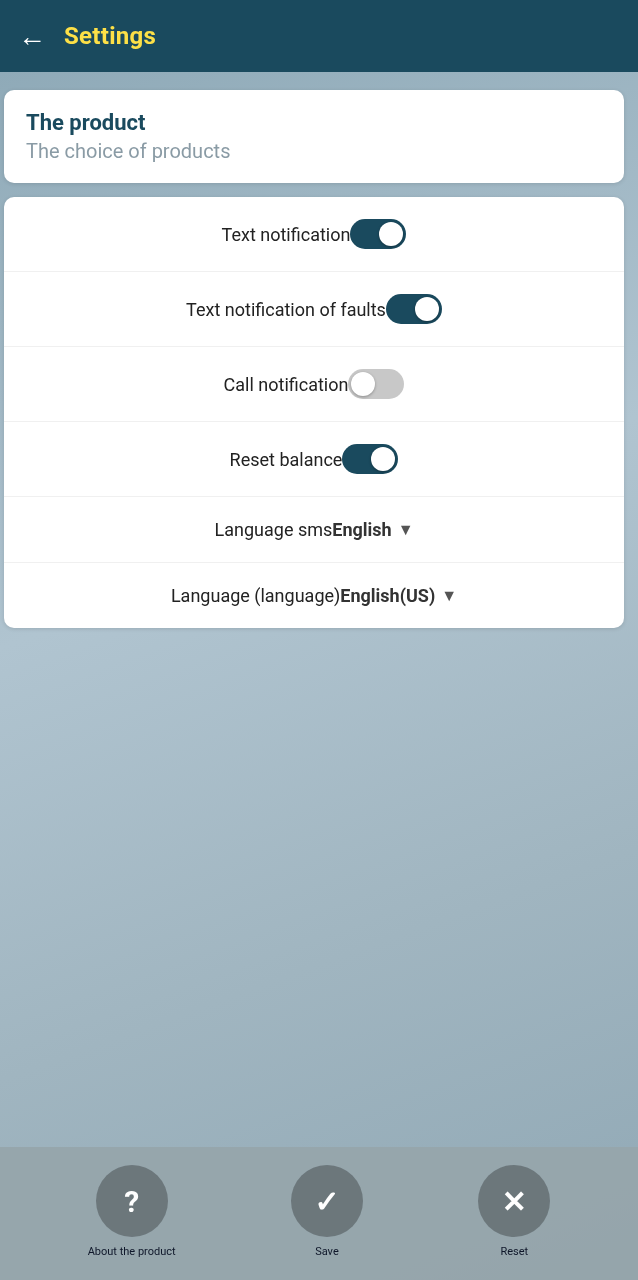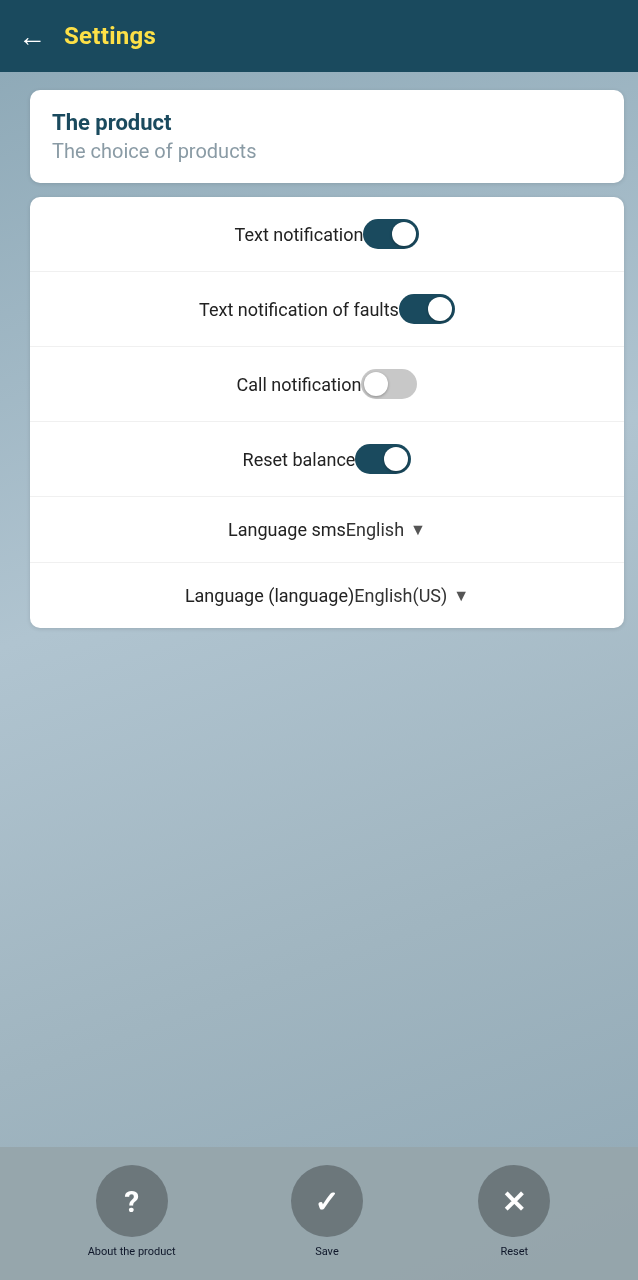--- a/index.html
+++ b/index.html
@@ -30,21 +30,21 @@
     .header-title {
       color: #fde047;
       font-size: 24px;
       font-weight: bold;
       letter-spacing: 0.3px;
     }
 
     
     .bg-area {
       background: linear-gradient(160deg, #8faab8 0%, #b0c4d0 40%, #a0b5c0 70%, #90a8b5 100%);
-      padding: 18px 14px 18px 30px;
+      padding: 18px 14px 18px 4px;
       min-height: 1208px;
       position: relative;
     }
 
     
     .product-card {
       background: white;
       border-radius: 10px;
       padding: 20px 22px;
       margin-bottom: 14px;
@@ -120,20 +120,21 @@
 
     
     .dropdown-wrap {
       display: flex;
       align-items: center;
       gap: 6px;
     }
     .dropdown-value {
       font-size: 18px;
       color: #333;
+      font-weight: bold;
     }
     .dropdown-arrow {
       font-size: 16px;
       color: #555;
     }
 
     
     .bottom-bar {
       position: fixed;
       bottom: 0;

